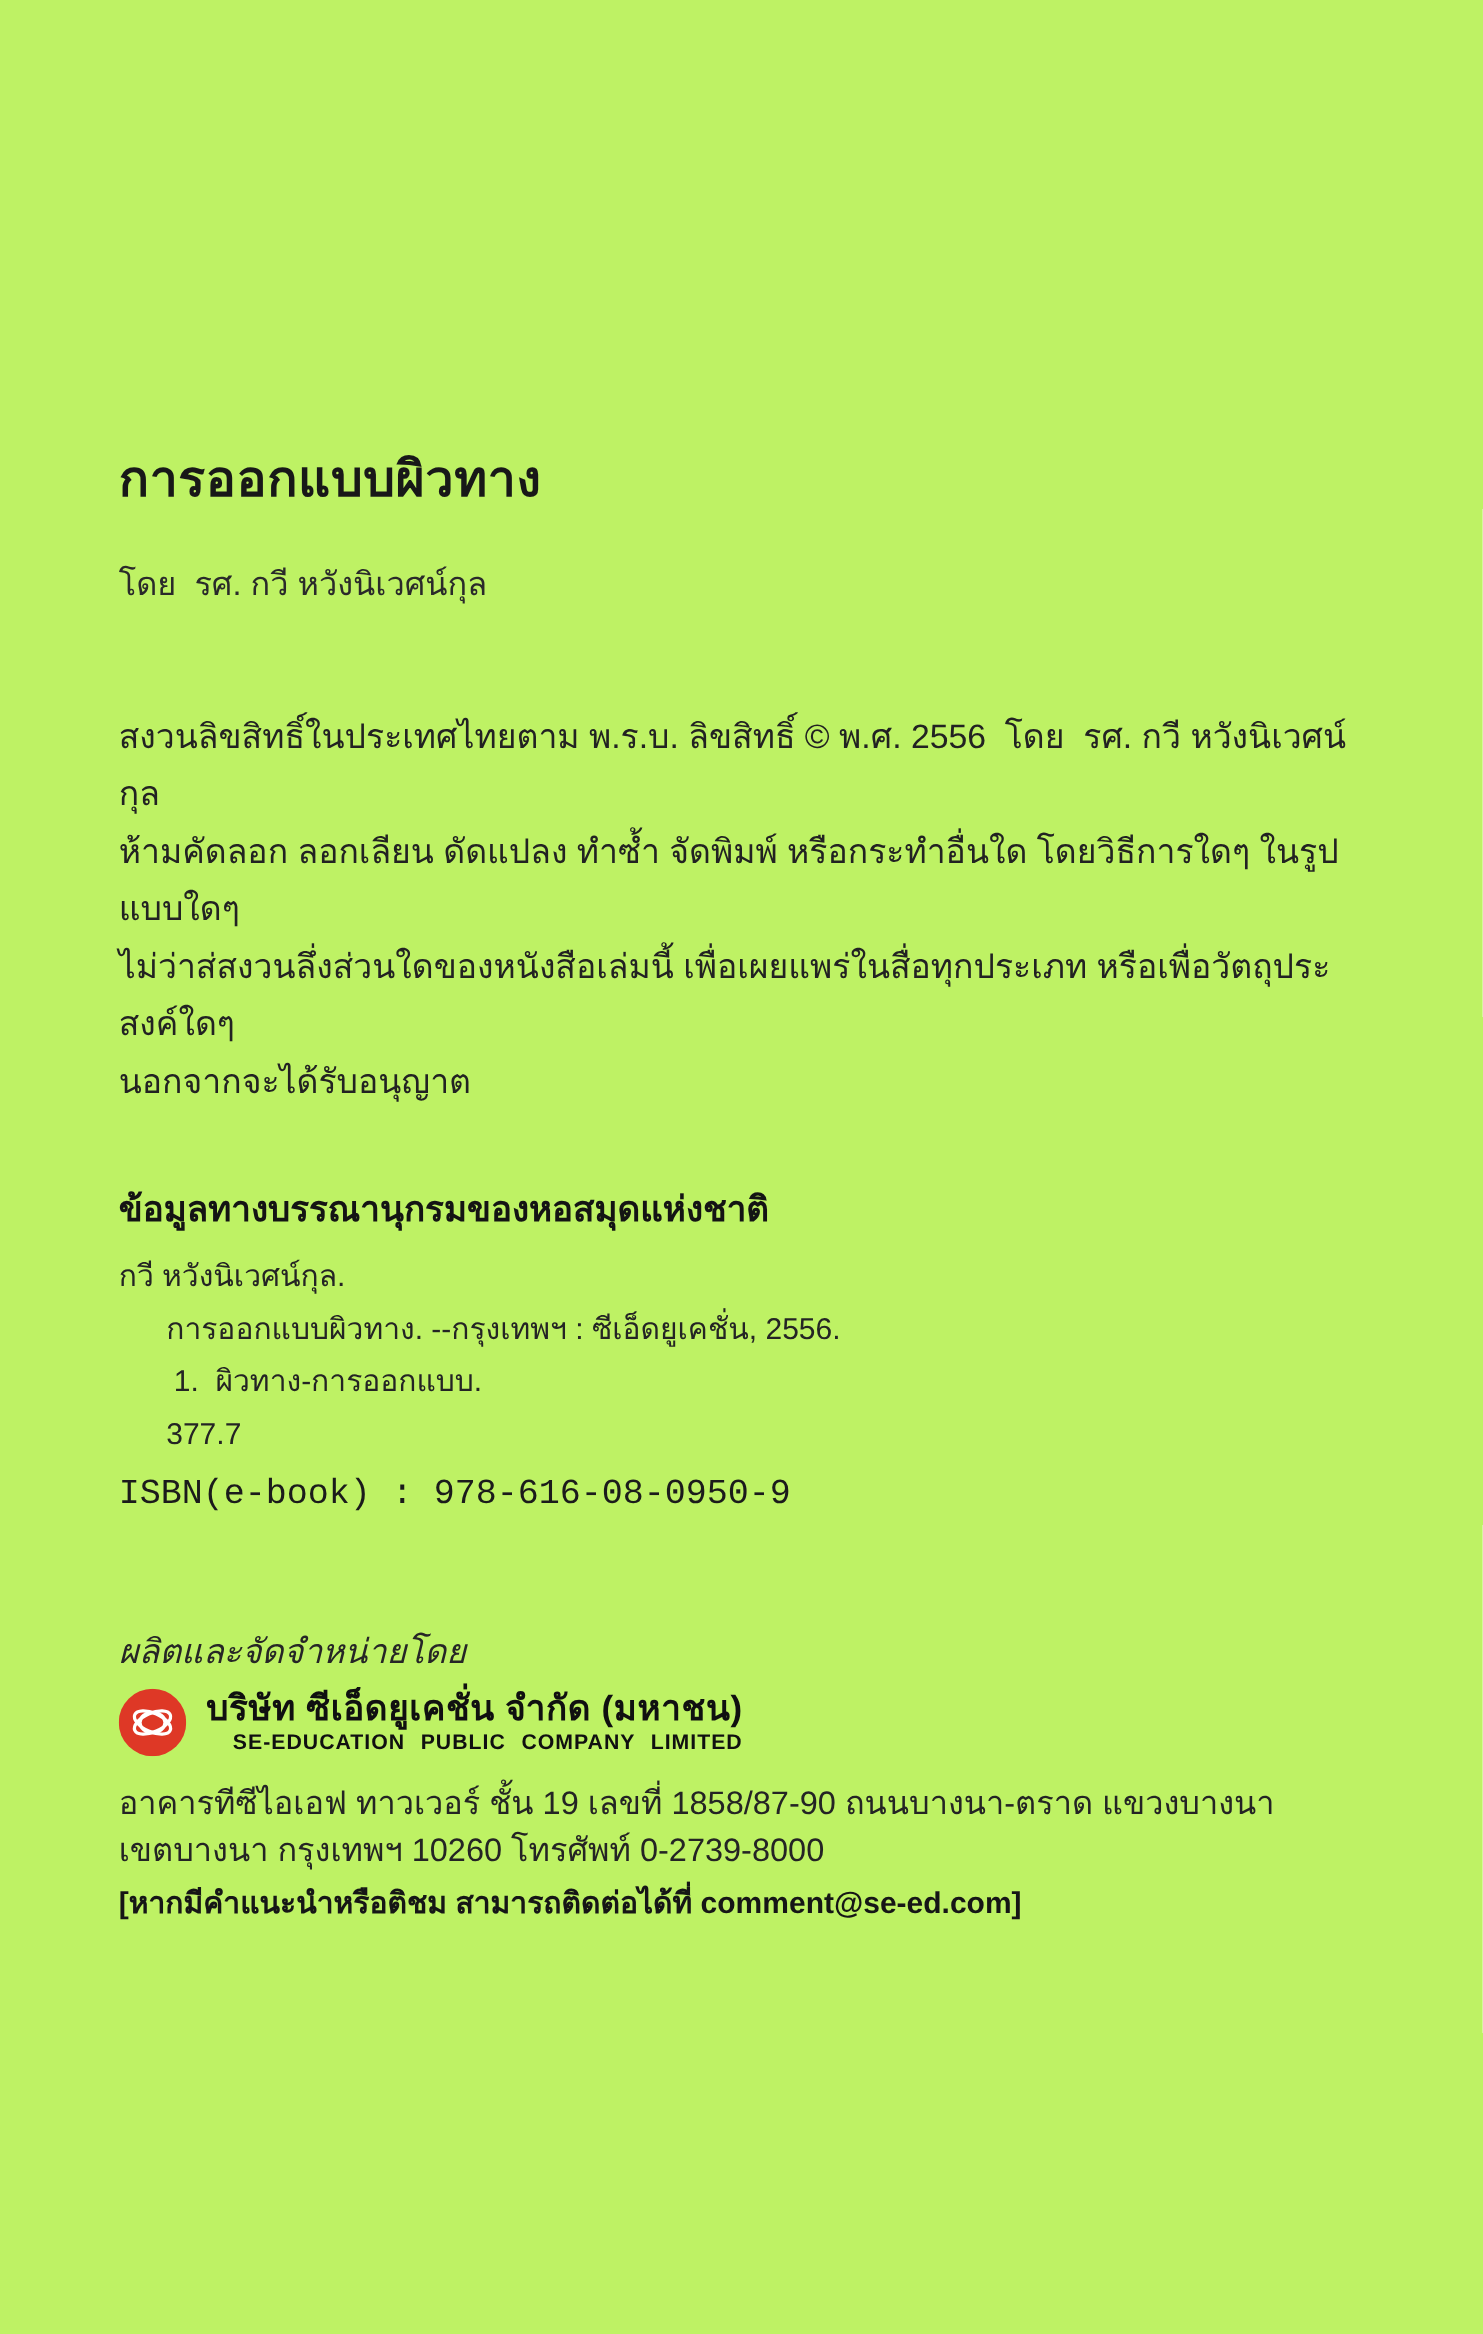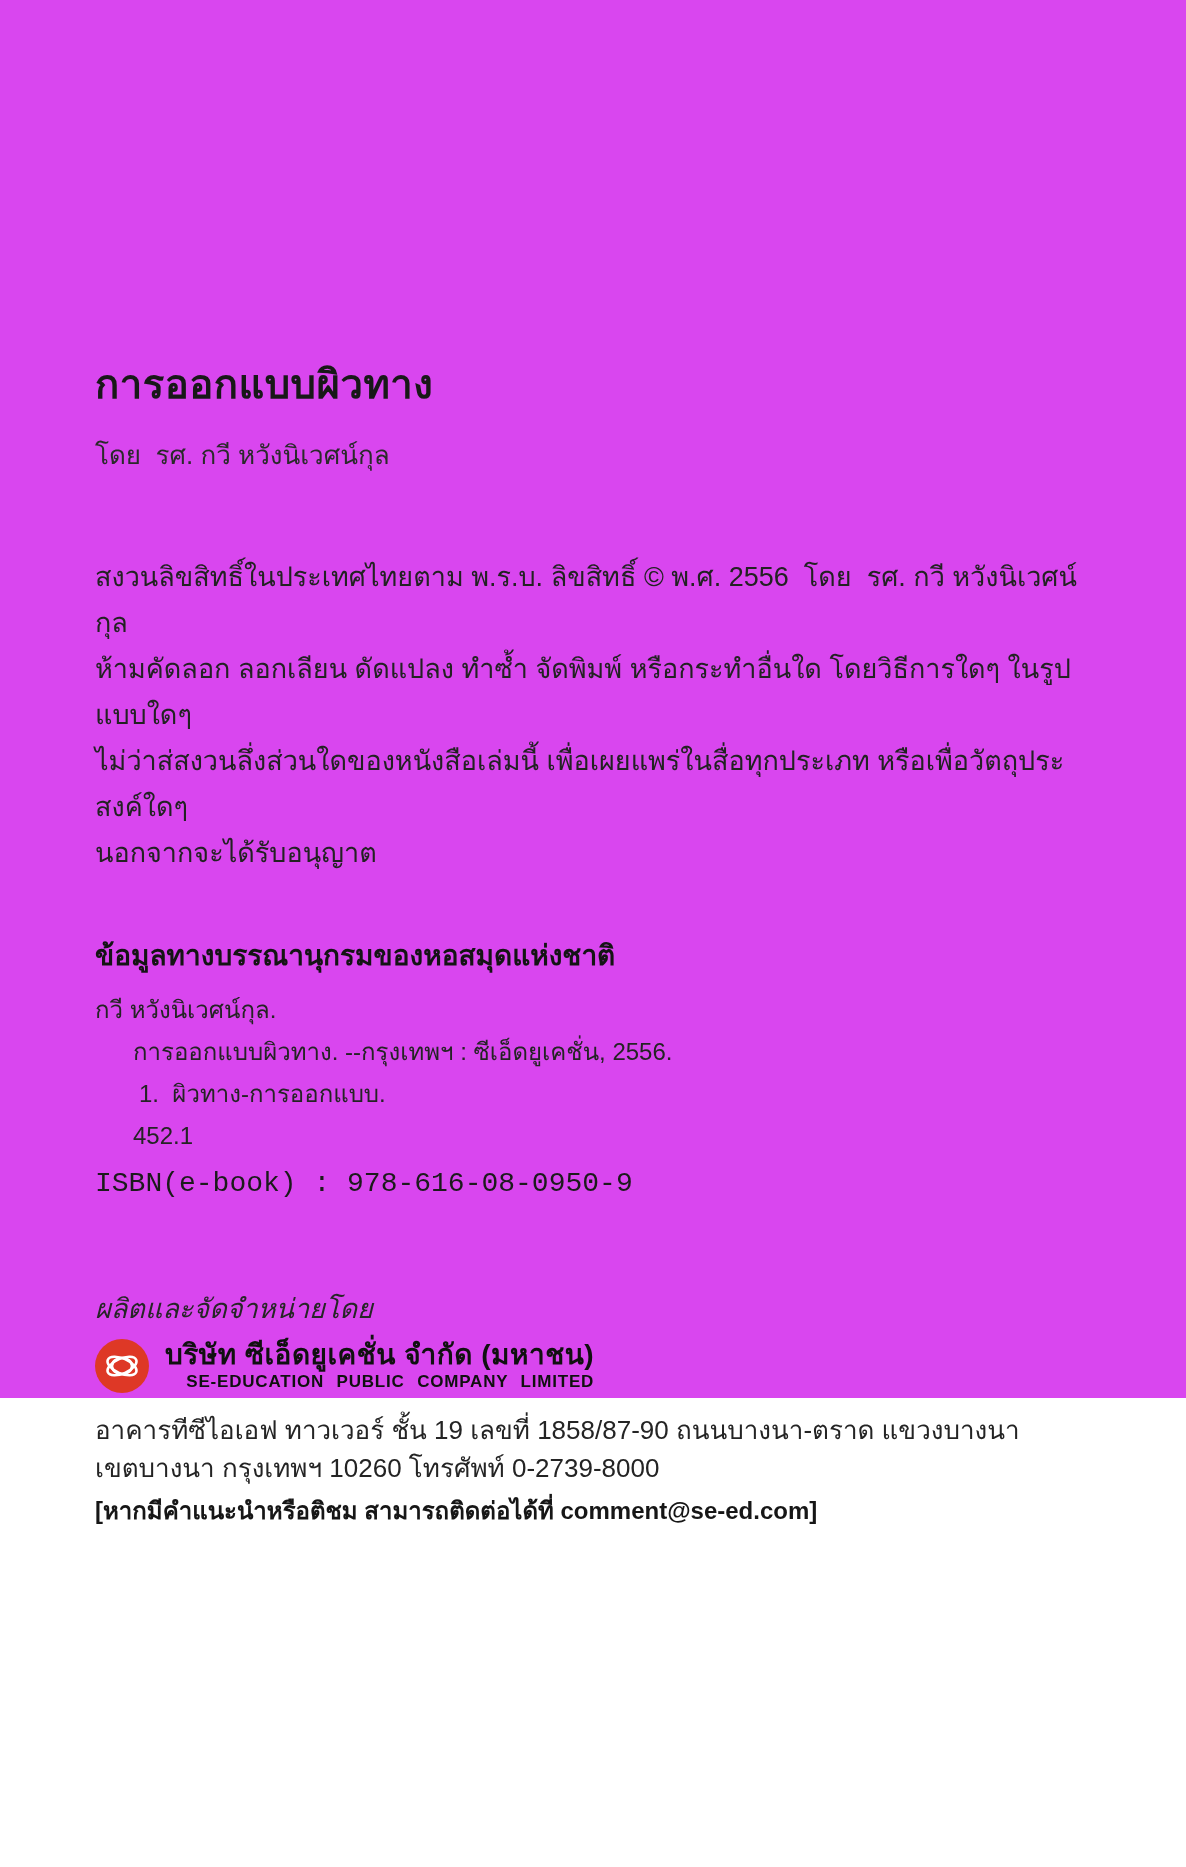--- a/index.html
+++ b/index.html
@@ -11,36 +11,36 @@
     width: 1186px;
     height: 1867px;
     position: relative;
     font-family: "Liberation Sans", sans-serif;
     color: #1c1c1c;
     overflow: hidden;
   }
   .page {
     box-sizing: border-box;
     width: 1186px;
-    height: 1398px;
+    height: 1867px;
     padding: 358px 80px 0 95px;
-    background: #d946ef;
+    background: #bef264;
   }
   .t { white-space: pre-wrap; }
 
   .book-title {
     margin: 0;
     font-size: 40px;
     line-height: 52px;
     font-weight: bold;
     color: #181818;
     letter-spacing: 0.5px;
   }
   .byline {
-    margin: 28px 0 0 0;
+    margin: 40px 0 0 0;
     font-size: 26px;
     line-height: 34px;
     color: #2a2a2a;
   }
   .copyright {
     margin: 82px 0 0 0;
     font-size: 27px;
     line-height: 46px;
     color: #222222;
   }
@@ -132,21 +132,21 @@
     <div class="t">ไม่ว่าส่สงวนลึ่งส่วนใดของหนังสือเล่มนี้ เพื่อเผยแพร่ในสื่อทุกประเภท หรือเพื่อวัตถุประสงค์ใดๆ</div>
     <div class="t">นอกจากจะได้รับอนุญาต</div>
   </div>
 
   <h2 class="bib-heading t">ข้อมูลทางบรรณานุกรมของหอสมุดแห่งชาติ</h2>
 
   <div class="bib">
     <div class="t">กวี หวังนิเวศน์กุล.</div>
     <div class="t ind-a">การออกแบบผิวทาง. --กรุงเทพฯ : ซีเอ็ดยูเคชั่น, 2556.</div>
     <div class="t ind-b">1.  ผิวทาง-การออกแบบ.</div>
-    <div class="t ind-d">452.1</div>
+    <div class="t ind-d">377.7</div>
   </div>
 
   <p class="isbn-line t">ISBN(e-book) : 978-616-08-0950-9</p>
 
   <section>
     <p class="produced-by t">ผลิตและจัดจำหน่ายโดย</p>
 
     <div class="publisher-row">
       <span class="logo-badge">
         <svg viewBox="0 0 54 54" width="54" height="54" aria-hidden="true">

